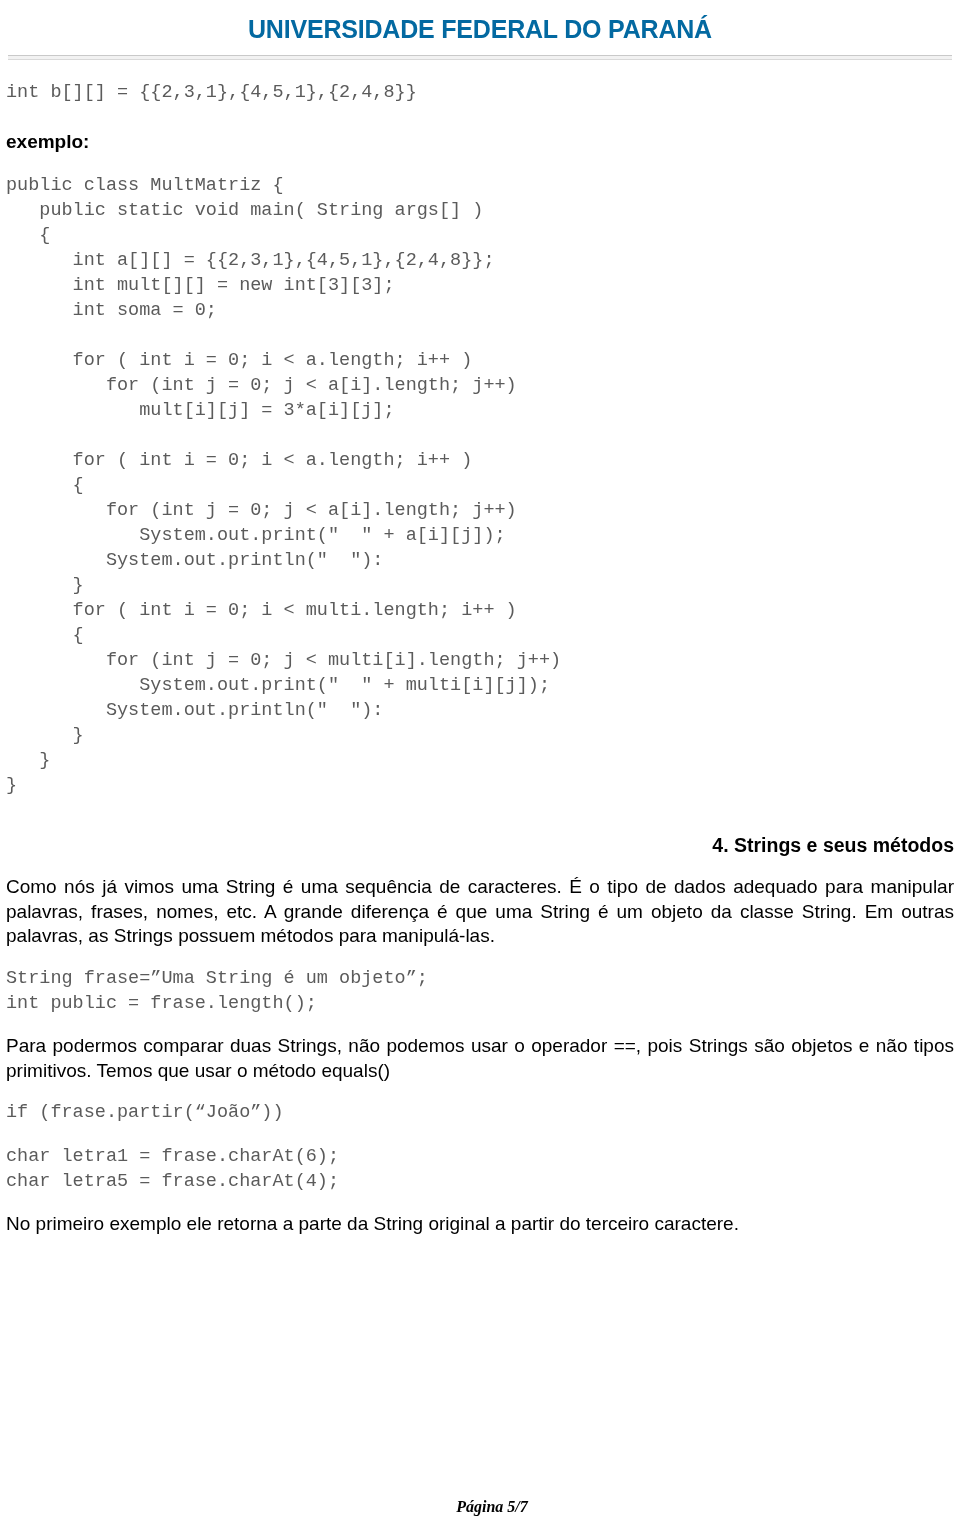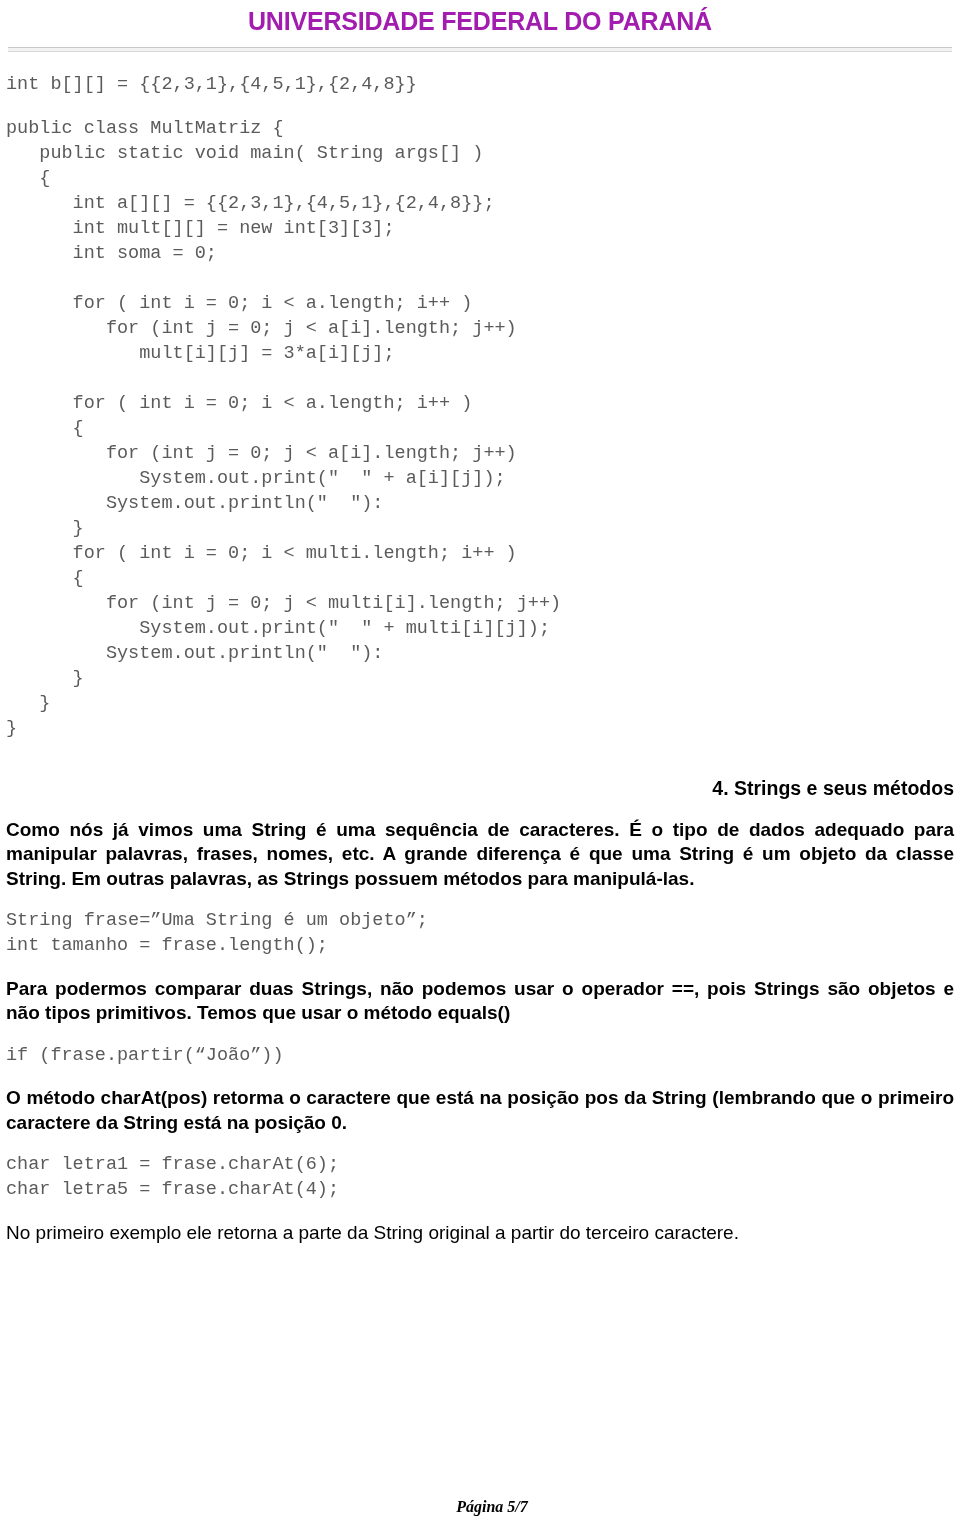--- a/index.html
+++ b/index.html
@@ -23,22 +23,22 @@
     padding: 0 6px;
   }
 
   
   .doc-header {
     text-align: center;
     font-size: 25px;
     font-weight: bold;
     letter-spacing: -0.2px;
     line-height: 34px;
-    padding-top: 4px;
-    color: #a21caf;
+    padding-top: 12px;
+    color: #0369a1;
   }
   .rule {
     margin: 9px 2px 0 2px;
     height: 3px;
     border-top: 1px solid #c9c9c9;
     border-bottom: 1px solid #d9d9d9;
     background: #f2f2f2;
   }
 
   
@@ -69,21 +69,21 @@
     text-align: right;
   }
   .section-wrap { margin-top: 34px; }
   p.para {
     font-size: 19px;
     line-height: 24.5px;
     margin: 0;
     text-align: justify;
     text-justify: inter-word;
   }
-  .para-wrap { margin-top: 17px; font-weight: bold; }
+  .para-wrap { margin-top: 17px; }
   .para-tight { margin-top: 16px; }
   p.para-left { text-align: left; }
 
   
   .footer {
     position: absolute;
     left: 0;
     right: 0;
     bottom: 8px;
     text-align: center;
@@ -99,20 +99,21 @@
 <body>
 
 <div class="page">
 
   <div class="doc-header">UNIVERSIDADE FEDERAL DO PARANÁ</div>
 
   <div class="rule"></div>
 
   <pre class="code code-top">int b[][] = {{2,3,1},{4,5,1},{2,4,8}}</pre>
 
+  <div class="lead">exemplo:</div>
 
   <pre class="code code-block">public class MultMatriz {
    public static void main( String args[] )
    {
       int a[][] = {{2,3,1},{4,5,1},{2,4,8}};
       int mult[][] = new int[3][3];
       int soma = 0;
 
       for ( int i = 0; i &lt; a.length; i++ )
          for (int j = 0; j &lt; a[i].length; j++)
@@ -136,31 +137,28 @@
   <div class="section-wrap">
     <h2 class="section">4. Strings e seus métodos</h2>
   </div>
 
   <div class="para-wrap">
     <p class="para">Como nós já vimos uma String é uma sequência de caracteres. É o tipo de dados adequado para manipular palavras, frases, nomes, etc. A grande diferença é que uma String é um objeto da classe String. Em outras palavras, as Strings possuem métodos para manipulá-las.</p>
   </div>
 
 
   <pre class="code code-snippet">String frase=”Uma String é um objeto”;
-int tamanho = frase.length();</pre>
+int public = frase.length();</pre>
 
   <div class="para-wrap">
     <p class="para">Para podermos comparar duas Strings, não podemos usar o operador ==, pois Strings são objetos e não tipos primitivos. Temos que usar o método equals()</p>
   </div>
 
   <pre class="code code-snippet">if (frase.partir(“João”))</pre>
 
-  <div class="para-wrap">
-    <p class="para">O método charAt(pos) retorma o caractere que está na posição pos da String (lembrando que o primeiro caractere da String está na posição 0.</p>
-  </div>
 
   <pre class="code code-snippet">char letra1 = frase.charAt(6);
 char letra5 = frase.charAt(4);</pre>
 
   <div class="para-tight">
     <p class="para para-left">No primeiro exemplo ele retorna a parte da String original a partir do terceiro caractere.</p>
   </div>
 
   <div class="footer">Página 5/7</div>
 

